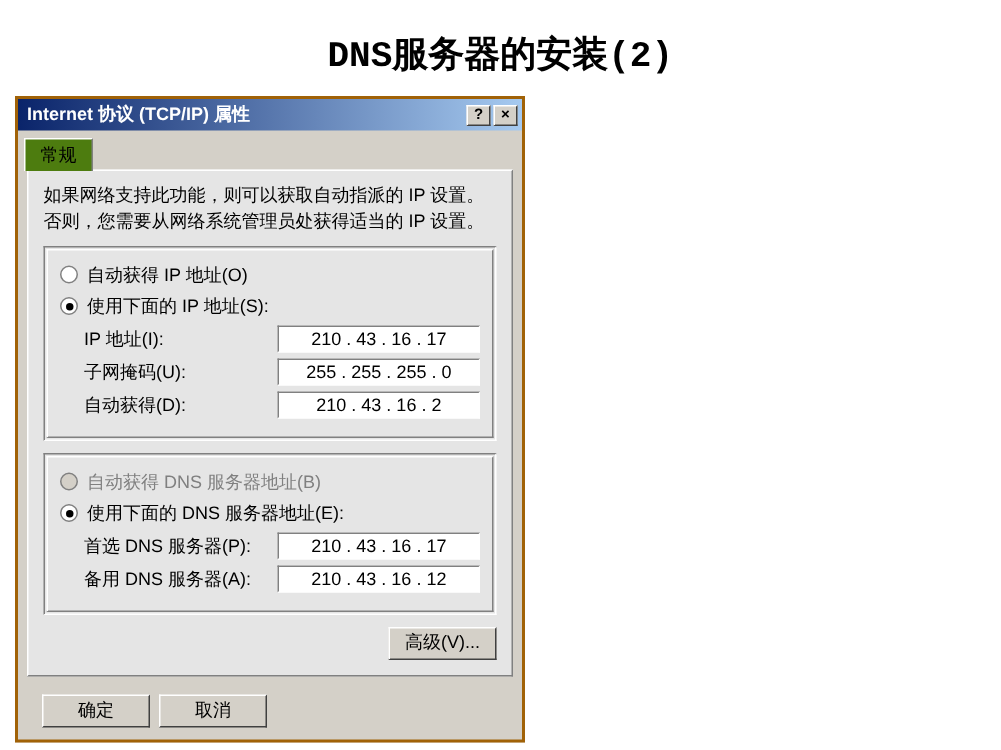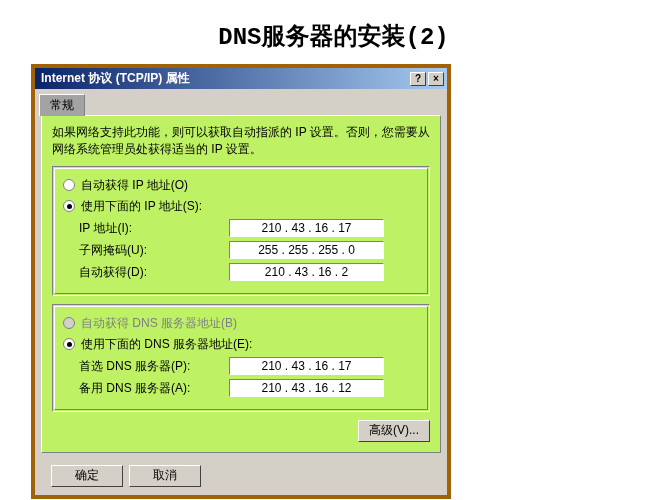--- a/index.html
+++ b/index.html
@@ -23,26 +23,25 @@
     align-items: flex-start;
     padding: 0 10px;
   }
   .left-text {
     width: 210px;
     font-size: 18px;
     line-height: 1.5;
     padding-left: 16px;
   }
   .dialog {
-    width: 420px;
-    border: 4px solid #a16207;
+    width: 340px;
+    border: 2px solid #a16207;
     background: #d4d0c8;
     font-size: 12px;
     font-family: "SimSun", sans-serif;
-    margin-left: 21px;
   }
   .titlebar {
     background: linear-gradient(to right, #0a246a, #a6caf0);
     color: #fff;
     display: flex;
     align-items: center;
     padding: 2px 3px 2px 6px;
     font-weight: bold;
     font-size: 12px;
   }
@@ -69,28 +68,28 @@
     border-bottom: none;
     background: #d4d0c8;
     border-top-color: #fff;
     border-left-color: #fff;
     margin-right: 2px;
     font-size: 12px;
     position: relative;
     top: 1px;
   }
   .tab.active {
-    background: #a3a3a3;
+    background: #4d7c0f;
   }
   .dialog-body {
     margin: 0 6px 6px 6px;
     border: 1px solid;
     border-color: #fff #808080 #808080 #fff;
     padding: 8px 10px 10px 10px;
-    background: #bef264;
+    background: #e5e5e5;
     border-top: 1px solid #fff;
   }
   .desc {
     font-size: 12px;
     line-height: 1.4;
     margin-bottom: 8px;
   }
   .group {
     border: 1px solid #808080;
     border-top-color:#808080;

